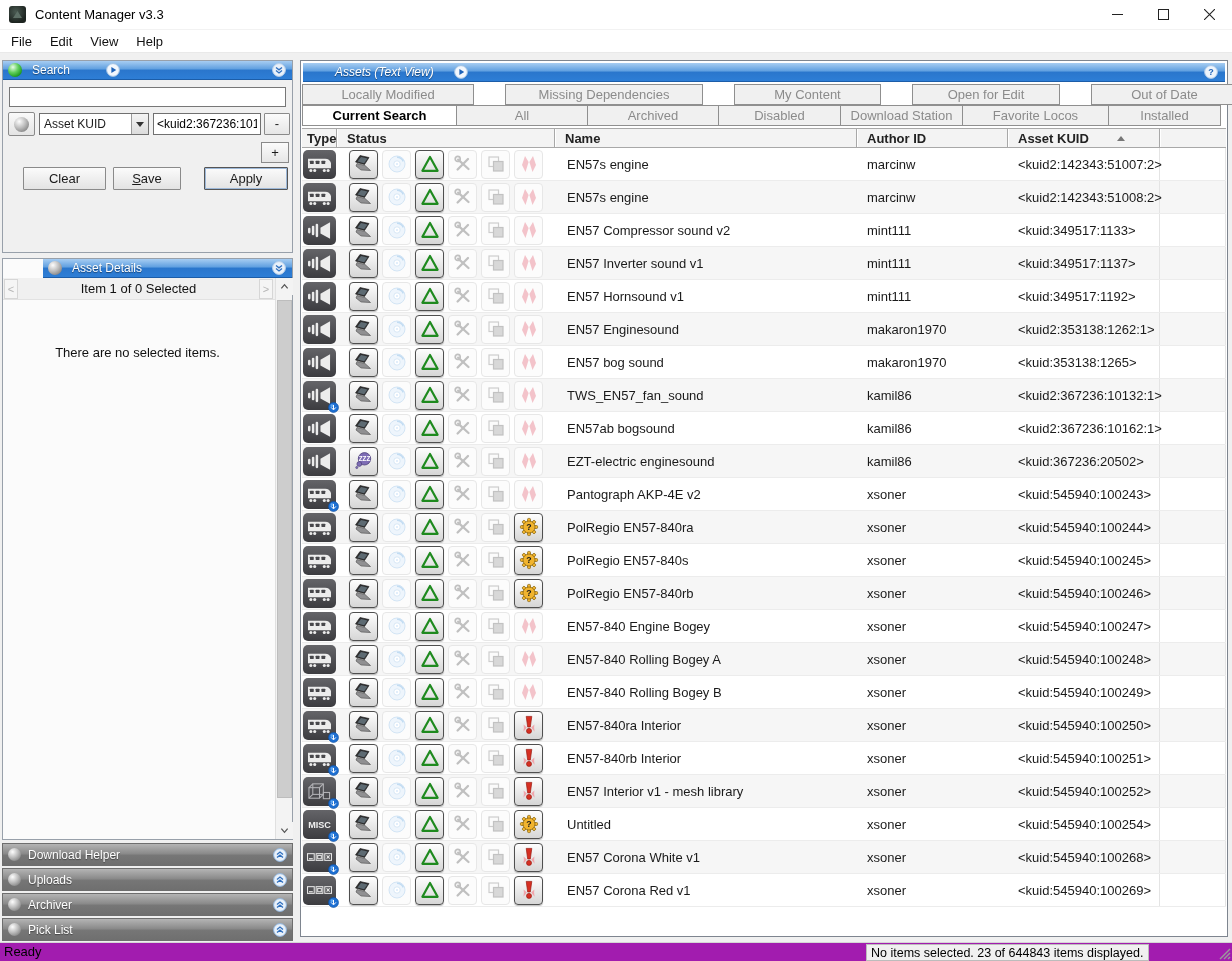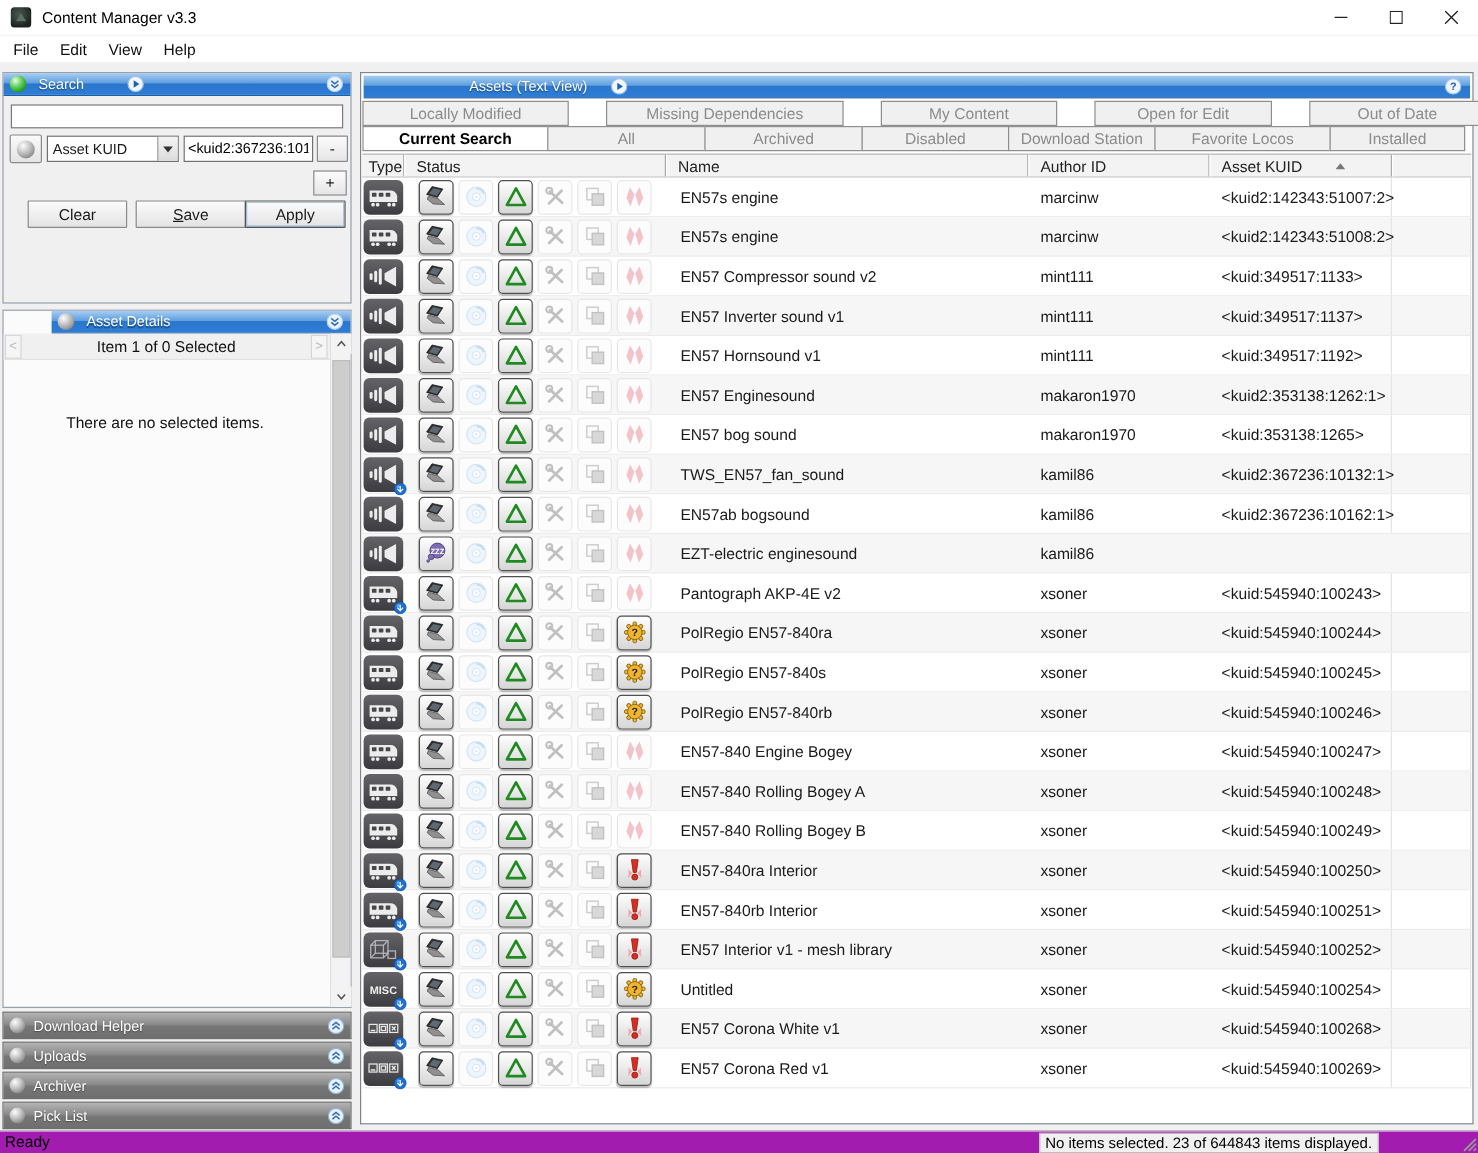--- a/index.html
+++ b/index.html
@@ -43,21 +43,21 @@
   .sel .sel-arrow{ width:17px; height:100%; background:linear-gradient(#f4f4f4,#dcdcdc); border-left:1px solid #9a9a9a; display:flex; align-items:center; justify-content:center;}
   .sel .sel-arrow i{ width:0;height:0;border-left:4px solid transparent;border-right:4px solid transparent;border-top:5px solid #333;}
   .f-input { position:absolute; left:150px; top:1px; width:108px; height:22px; border:1px solid #707070; font:12px "Liberation Sans",sans-serif; padding:0 3px; background:#fff;}
   .mini-btn { position:absolute; width:26px; height:22px; border:1px solid #8a8a8a; background:linear-gradient(#fbfbfb,#e6e6e6); font-size:13px; text-align:center; line-height:20px; border-radius:1px;}
   .btn-minus { left:261px; top:1px;}
   .btn-plus  { left:258px; top:81px; width:28px; height:21px; position:absolute; border:1px solid #8a8a8a; background:linear-gradient(#fbfbfb,#e6e6e6); text-align:center; line-height:19px; font-size:13px;}
   .action-row { position:absolute; left:0; top:106px; width:100%; height:24px;}
   .a-btn { position:absolute; top:0; height:23px; border:1px solid #8a8a8a; background:linear-gradient(#fbfbfb,#e3e3e3); font:13px "Liberation Sans",sans-serif; text-align:center; border-radius:1px;}
   .a-btn span{ display:block; line-height:21px;}
   .btn-clear{ left:20px; width:83px;}
-  .btn-save { left:110px; width:92px;}
+  .btn-save { left:110px; width:68px;}
   .btn-save span::first-letter{ text-decoration:underline;}
   .btn-apply{ left:201px; width:84px; border:1px solid #555; box-shadow:0 0 0 1px #9db8d8 inset;}
   
   .details-panel { position:absolute; left:2px; top:258px; width:291px; height:582px; border:1px solid #98a0aa; background:#fbfbfb;padding-left:40px;}
   .nav-row { position:absolute; top:19px; left:0; right:17px; height:22px; background:#f0f0f0; border-bottom:1px solid #e2e2e2; display:flex; align-items:center;}
   .nav-btn { width:14px; height:20px; border:1px solid #d6d6d6; background:#f5f5f5; color:#b5b5b5; font-size:11px; text-align:center; line-height:18px;}
   .nav-btn.left{ margin-left:1px;} .nav-btn.right{ margin-right:2px;}
   .nav-text { flex:1; text-align:center; font-size:13px; color:#111;}
   .empty-text { position:absolute; top:86px; left:0; right:20px; text-align:center; font-size:13px; color:#111;}
   .vscroll { position:absolute; top:19px; right:0; bottom:0; width:17px; background:#f3f3f3; border-left:1px solid #e0e0e0;}
@@ -69,31 +69,31 @@
   .bars { position:absolute; left:2px; top:843px; width:291px;}
   .bar { height:23px; margin-bottom:2px; display:flex; align-items:center; border:1px solid #6e6e6e;
     background:linear-gradient(to bottom,#b4b4b4,#8b8b8b 45%,#767676 55%,#6f6f6f); }
   .bar .btitle{ color:#fff; font-size:12px; margin-left:7px; text-shadow:0 1px 1px rgba(0,0,0,.4);}
   .bar .orb{ width:13px; height:13px;}
   .bar .round-ic{ margin-right:5px;}
   
   .main-panel { position:absolute; left:300px; top:60px; width:928px; height:877px; border:1px solid #7e858f; background:#fff;}
   .mp-header { position:absolute; top:2px; left:2px; right:2px; height:19px; display:flex; align-items:center;
     background:linear-gradient(to bottom,#a7cdf2 0%, #5f9fe0 45%, #2a76cc 50%, #2e7ed6 100%); border-bottom:1px solid #1c5da8;}
-  .mp-header .ptitle{ color:#fff; font-size:12px; margin-left:88px; text-shadow:0 1px 1px rgba(0,0,0,.45);}
+  .mp-header .ptitle{ color:#fff; font-size:12px; margin-left:32px; text-shadow:0 1px 1px rgba(0,0,0,.45);font-style:italic;}
   .mp-header .play{ margin-left:20px;}
   .mp-header .help{ margin-right:7px;}
   .tabrow { position:absolute; left:1px; height:21px; display:flex;}
   .tabrow.r1{ top:23px;gap:32px;} .tabrow.r2{ top:44px;}
   .tab { height:21px; border:1px solid #8f8f8f; margin-left:-1px; background:#f0f0f0; color:#8b8b8b;
     display:flex; align-items:center; justify-content:center; font-size:13px;}
   .tab:first-child{ margin-left:0;}
   .tab.active{ background:#fff; color:#000; font-weight:bold;}
   .thead { position:absolute; top:67px; left:1px; height:20px; display:flex; border-top:1px solid #a8a8a8; border-bottom:1px solid #a8a8a8;}
-  .th { height:18px; background:#f3f3f3; border-right:1px solid #a8a8a8; border-left:1px solid #fff; font-size:13px; color:#222; display:flex; align-items:center; padding-left:9px;}
+  .th { height:18px; background:#f3f3f3; border-right:1px solid #a8a8a8; border-left:1px solid #fff; font-size:13px; color:#222; display:flex; align-items:center; padding-left:9px;font-weight:bold;}
   .th:first-child{ border-left:none;}
   .sort-arrow { width:0; height:0; border-left:4px solid transparent; border-right:4px solid transparent; border-bottom:5px solid #777; margin-left:28px;}
   .tbody { position:absolute; top:87px; left:1px; width:924px;}
   .t-row { display:flex; height:33px; align-items:center; background:#fff; border-bottom:1px solid #ececec;}
   .t-row.alt { background:#f6f6f6;}
   .cell { height:100%; display:flex; align-items:center;}
   .c-type { width:35px; justify-content:center;}
   .c-status { width:218px; padding-left:12px; gap:4px;}
   .c-name { width:302px; padding-left:12px; font-size:13px;}
   .c-author { width:151px; padding-left:10px; font-size:13px;}
@@ -941,20 +941,21 @@
             <svg viewBox="0 0 20 20">
               <g fill="#f3c3ca">
                 <polygon points="6,2 9.6,8 6.5,18 3,11"></polygon>
                 <polygon points="14,2 10.4,8 13.5,18 17,11"></polygon>
               </g>
             </svg>
           </div>
         </div>
     <div class="cell c-name">EZT-electric enginesound</div>
     <div class="cell c-author">kamil86</div>
+    <div class="cell c-kuid">&lt;kuid:367236:20502&gt;</div>
     <div class="cell c-extra"></div>
   </div>
 
   <div class="t-row">
     <div class="cell c-type">
           <span class="ticon">
             <svg viewBox="0 0 30 24">
               <path d="M3 6 h18 q4.5 0 6 4.5 L27 16 H3 Z" fill="#ececec"></path>
               <rect x="5" y="8" width="4" height="3.5" rx="0.5" fill="#47474b"></rect>
               <rect x="11" y="8" width="4" height="3.5" rx="0.5" fill="#47474b"></rect>

